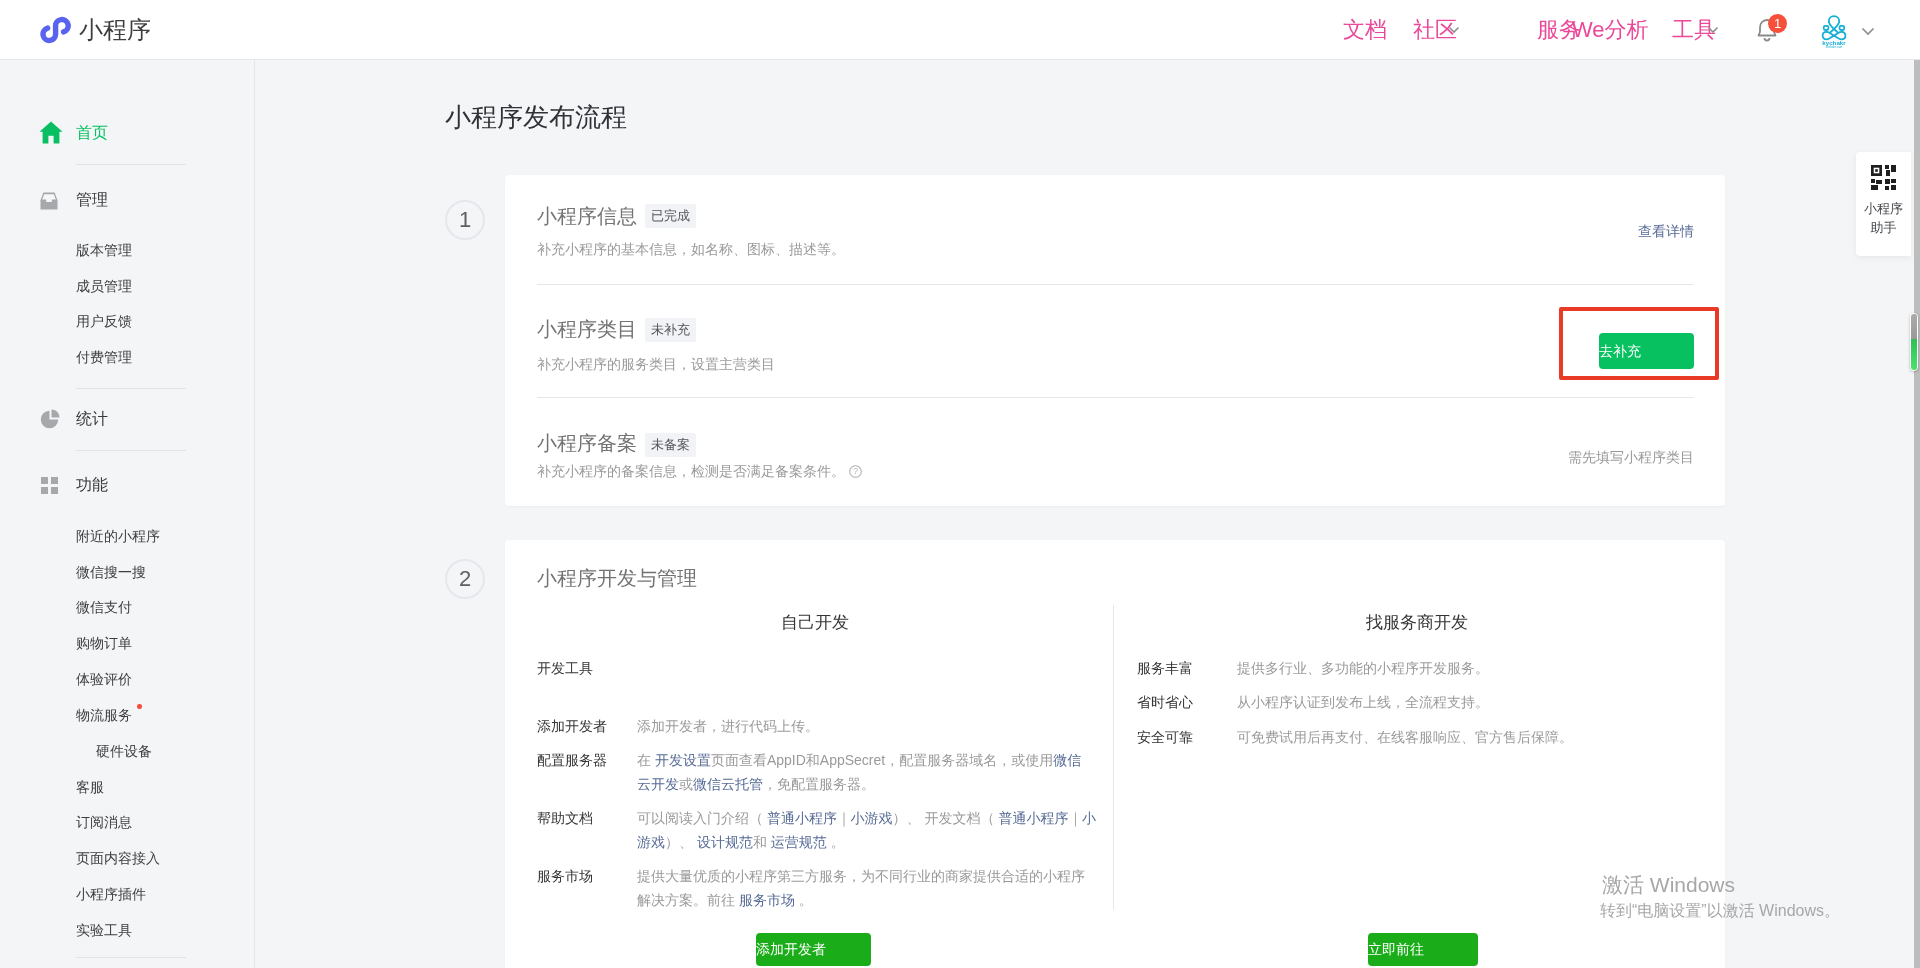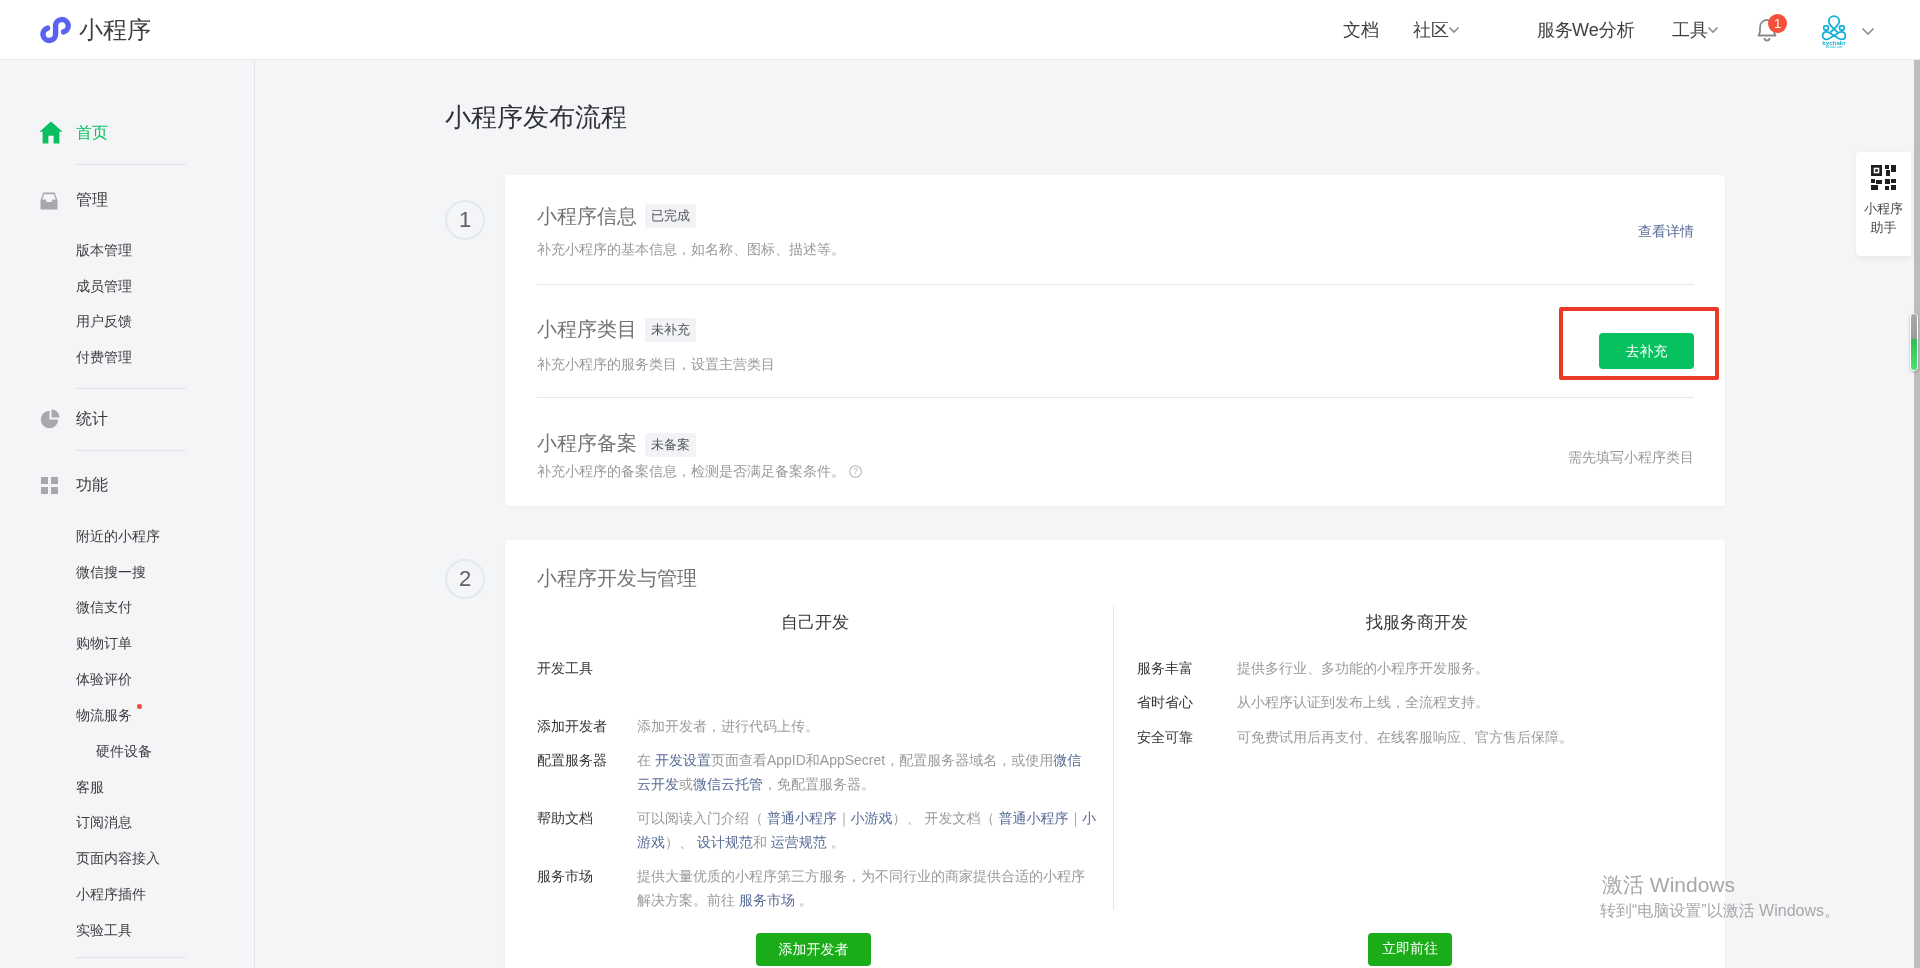--- a/index.html
+++ b/index.html
@@ -1,39 +1,39 @@
 <!DOCTYPE html>
 <html><head>
 <meta charset="utf-8">
 <style>
 * { margin:0; padding:0; box-sizing:border-box; }
 html,body { width:1920px; height:968px; overflow:hidden; }
 body { font-family:"Liberation Sans", sans-serif; background:#f4f5f7; position:relative; color:#353535; }
 .abs { position:absolute; }
 
 #header { position:absolute; left:0; top:0; width:1920px; height:60px; background:#fff; border-bottom:1px solid #e7e7eb; z-index:5; }
-.navitem { position:absolute; top:0; height:60px; line-height:60px; font-size:18px; color:#404040; }
+.navitem { position:absolute; top:0; height:60px; line-height:60px; font-size:22px; color:#ec4899; }
 
 #sidebar { position:absolute; left:0; top:60px; width:255px; height:908px; border-right:1px solid #e5e6e9; }
 .side-top { position:absolute; left:76px; font-size:16px; color:#3a3a3d; line-height:20px; }
 .side-sub { position:absolute; left:76px; font-size:14px; color:#3e3e41; line-height:16px; }
 .side-div { position:absolute; left:76px; width:110px; height:1px; background:#e2e3e7; }
 .side-ico { position:absolute; left:40px; }
 
 #title { position:absolute; left:445px; top:104px; font-size:26px; line-height:27px; color:#303237; }
 .card { position:absolute; left:505px; width:1220px; background:#fff; border-radius:4px; box-shadow:0 1px 2px rgba(150,150,160,0.08); }
 .numcircle { position:absolute; left:445px; width:40px; height:40px; border:2px solid #e4e7ec; border-radius:50%; text-align:center; line-height:36px; font-size:22px; color:#5f6064; background:transparent; }
 .rowtitle { position:absolute; left:32px; font-size:20px; line-height:22px; color:#737373; }
 .badge { position:absolute; left:140px; height:24px; line-height:24px; padding:0 6px; background:#f2f3f6; color:#53565c; font-size:13px; border-radius:2px; }
 .desc { position:absolute; left:32px; font-size:14px; line-height:16px; color:#9a9a9a; }
 .cdiv { position:absolute; left:32px; width:1157px; height:1px; background:#e7e7eb; }
 .rlink { position:absolute; right:31px; font-size:14px; line-height:16px; color:#576b95; }
 .rgray { position:absolute; right:31px; font-size:14px; line-height:16px; color:#9a9a9a; }
 a { text-decoration:none; color:#576b95; }
-.greenbtn { position:absolute; border-radius:4px; color:#fff; text-align:center; font-size:14px; }
+.greenbtn { position:absolute; border-radius:4px; color:#fff; text-align:left; font-size:14px; }
 
 .colhead { position:absolute; font-size:17px; line-height:18px; color:#353535; }
 .dlitem { position:absolute; font-size:14px; line-height:23.5px; }
 .dlabel { color:#353535; }
 .dbody { color:#9a9a9a; }
 
 #wm1 { position:absolute; left:1602px; top:871px; font-size:21px; color:#a6a7a9; }
 #wm2 { position:absolute; left:1600px; top:901px; font-size:16px; color:#a6a7a9; }
 
 #qrpanel { position:absolute; left:1856px; top:152px; width:55px; height:104px; background:#fff; border-radius:4px 0 0 4px; box-shadow:0 2px 6px rgba(0,0,0,0.06); text-align:center; }
@@ -175,21 +175,21 @@
   <div class="dlitem dbody" style="left:132px;top:325px;width:490px;">提供大量优质的小程序第三方服务，为不同行业的商家提供合适的小程序<br>解决方案。前往 <a>服务市场</a> 。</div>
 
   <div class="dlitem dlabel" style="left:632px;top:117px;">服务丰富</div>
   <div class="dlitem dbody" style="left:732px;top:117px;width:470px;">提供多行业、多功能的小程序开发服务。</div>
   <div class="dlitem dlabel" style="left:632px;top:151px;">省时省心</div>
   <div class="dlitem dbody" style="left:732px;top:151px;width:470px;">从小程序认证到发布上线，全流程支持。</div>
   <div class="dlitem dlabel" style="left:632px;top:186px;">安全可靠</div>
   <div class="dlitem dbody" style="left:732px;top:186px;width:470px;">可免费试用后再支付、在线客服响应、官方售后保障。</div>
 
   <div class="greenbtn" style="left:251px;top:393px;width:115px;height:33px;line-height:33px;background:#1aad19;">添加开发者</div>
-  <div class="greenbtn" style="left:863px;top:393px;width:84px;height:33px;line-height:33px;background:#1aad19;font-family:Liberation Mono, monospace;">立即前往</div>
+  <div class="greenbtn" style="left:863px;top:393px;width:110px;height:33px;line-height:33px;background:#1aad19;">立即前往</div>
 </div>
 
 <div id="wm1">激活 Windows</div>
 <div id="wm2">转到“电脑设置”以激活 Windows。</div>
 
 <div id="qrpanel">
   <svg style="margin-top:13px;" width="25" height="25" viewBox="0 0 25 25">
     <g fill="#1f1f1f">
       <rect x="0" y="0" width="11" height="11"></rect>
         <rect x="2.7" y="2.7" width="5.6" height="5.6" fill="#fff"></rect>

